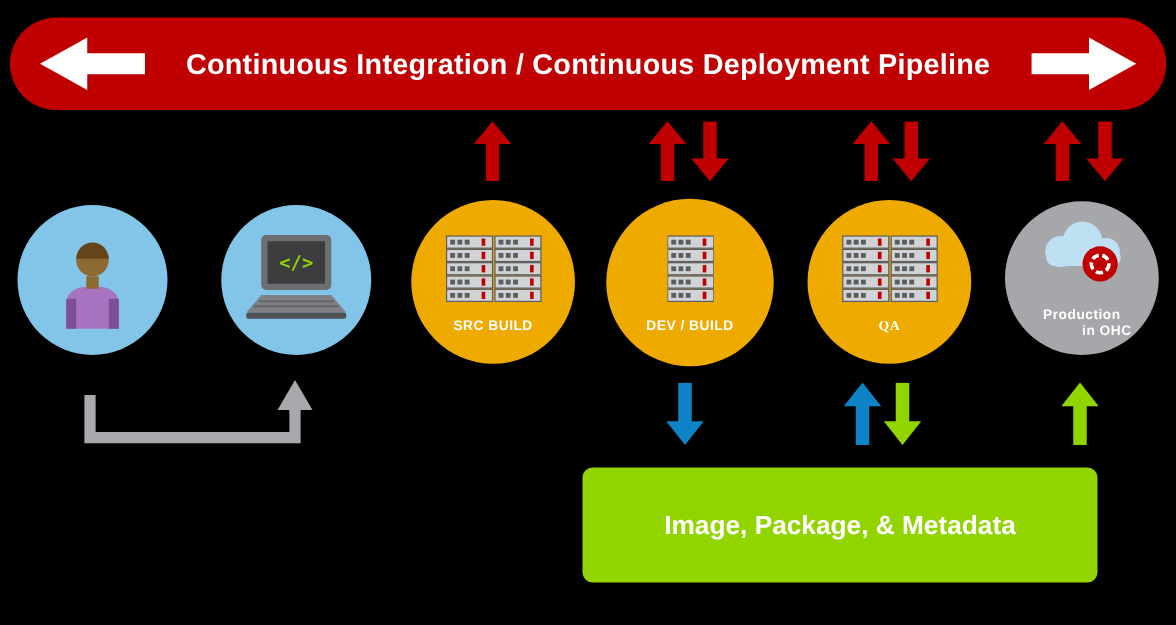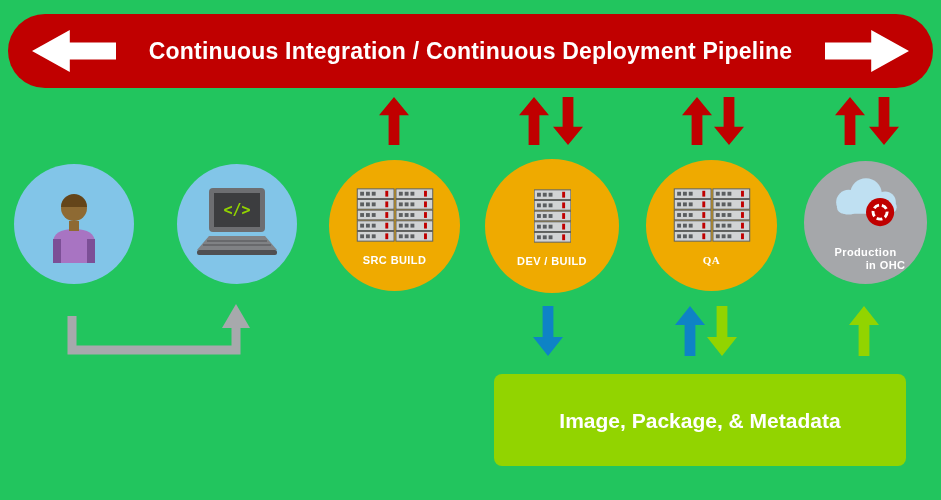--- a/index.html
+++ b/index.html
@@ -1,17 +1,17 @@
 <!DOCTYPE html>
 <html><head>
 <meta charset="utf-8">
 <style>
   * { margin:0; padding:0; box-sizing:border-box; }
   body { background:#ffffff; font-family:"Liberation Sans", sans-serif; }
-  .canvas { position:relative; width:941px; height:500px; background:#22c55e; overflow:hidden; }
+  .canvas { position:relative; width:941px; height:500px; background:#000000; overflow:hidden; }
 
   
   .banner { position:absolute; left:8px; top:14px; width:925px; height:74px;
             background:#c00000; border-radius:37px;
             display:flex; align-items:center; justify-content:center; }
   .banner-title { color:#ffffff; font-weight:bold; font-size:23px; letter-spacing:.2px; }
   .banner-arrow { position:absolute; top:50%; transform:translateY(-50%);
                   width:84px; height:42px; background:#ffffff; }
   .banner-arrow.left  { left:24px;
     clip-path:polygon(0% 50%, 45% 0%, 45% 30%, 100% 30%, 100% 70%, 45% 70%, 45% 100%); }
@@ -55,21 +55,21 @@
   
   .a-dev-repo-down { left:533px; top:306px; height:50px; }
   .a-qa-repo-up    { left:675px; top:306px; height:50px; }
   .a-qa-repo-down  { left:707px; top:306px; height:50px; }
   .a-prod-repo-up  { left:849px; top:306px; height:50px; }
 
   
   .connector { position:absolute; left:58px; top:296px; }
 
   
-  .repo-box { position:absolute; left:494px; top:374px; width:412px; height:92px;
+  .repo-box { position:absolute; left:466px; top:374px; width:412px; height:92px;
               background:#92d400; border-radius:8px;
               display:flex; flex-direction:column; align-items:center; justify-content:center; }
   .repo-line { color:#ffffff; font-weight:bold; font-size:21px; line-height:29px; text-align:center; }
 </style>
 </head>
 <body>
 
 <div class="canvas">
 
   <div class="banner">

